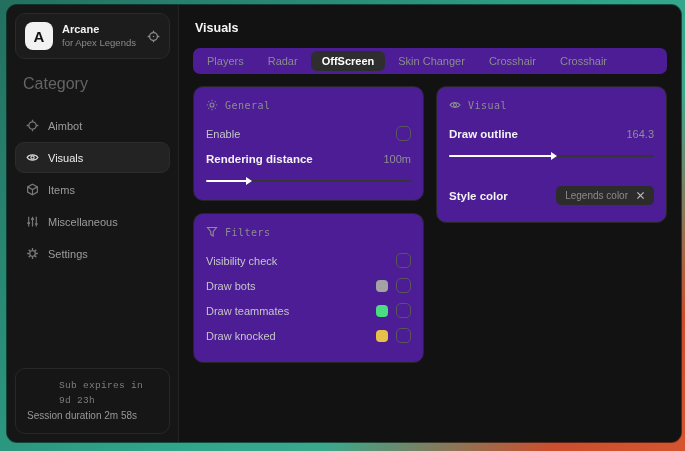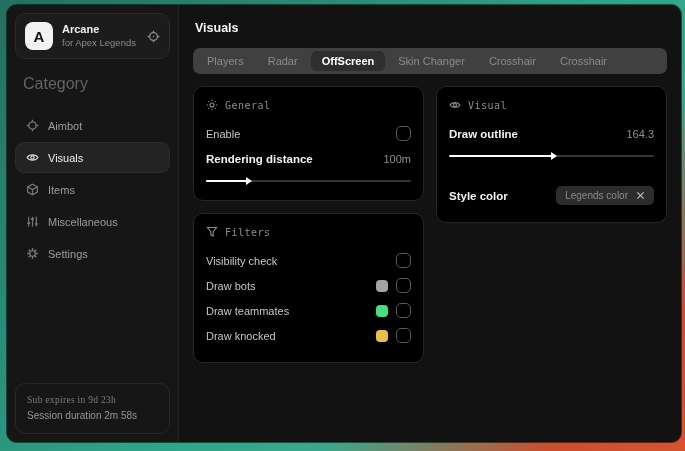--- a/index.html
+++ b/index.html
@@ -29,35 +29,35 @@
 
   .nav-item { display:flex; align-items:center; gap:9px; padding:8px 10px; margin:1px 0;
     border-radius:9px; color:#9c9c9c; font-size:11px; cursor:pointer; border:1px solid transparent;text-align:right; }
   .nav-item .nicon { display:flex; color:#787878; }
   .nav-item.active { background:#232323; color:#ededed; border-color:#2c2c2c; }
   .nav-item.active .nicon { color:#d6d6d6; }
 
   .spacer { flex:1; }
 
   .footer-card { border:1px solid #282828; border-radius:10px; padding:9px 11px; line-height:1.6; }
-  .sub-line { font-family:Liberation Serif, serif; font-size:9.5px; color:#7d7d7d; letter-spacing:.3px; }
+  .sub-line { font-family:Liberation Mono, monospace; font-size:9.5px; color:#7d7d7d; letter-spacing:.3px;margin-left:32px; }
   .sess-line { font-size:10px; color:#979797; }
 
   
   .main { flex:1; background:#121212; padding:13px 14px; overflow:hidden; }
   .page-title { color:#f5f5f5; font-size:12.5px; font-weight:700; margin:3px 2px 13px; }
 
-  .tabbar { display:flex; gap:2px; background:#404040; border-radius:7px; padding:3px; margin-bottom:12px; }
+  .tabbar { display:flex; gap:2px; background:#4c1d95; border-radius:7px; padding:3px; margin-bottom:12px; }
   .tab { color:#8b8b8b; font-size:11px; padding:4px 11px; border-radius:6px; cursor:pointer; white-space:nowrap; }
   .tab.active { background:#2e2e2e; color:#ffffff; font-weight:600; }
 
   .columns { display:flex; gap:12px; align-items:flex-start; }
   .col { flex:1; display:flex; flex-direction:column; gap:12px; min-width:0; }
 
-  .panel { background:#000000; border:1px solid #262626; border-radius:10px; padding:10px 12px 13px; }
+  .panel { background:#4c1d95; border:1px solid #262626; border-radius:10px; padding:10px 12px 13px; }
   .panel-header { display:flex; align-items:center; gap:7px; color:#8c8c8c;
     font-family:"DejaVu Sans Mono", monospace; font-size:10px; letter-spacing:.5px; margin:2px 0 11px; }
   .panel-header .picon { display:flex; color:#8c8c8c; }
 
   .row { display:flex; justify-content:space-between; align-items:center; min-height:23px; margin:2px 0; }
   .lbl { color:#c6c6c6; font-size:11px; }
   .lbl-strong { color:#f2f2f2; font-size:11.5px; font-weight:700; }
   .val { color:#8f8f8f; font-size:11px; }
   .right-group { display:flex; align-items:center; gap:8px; }
 

